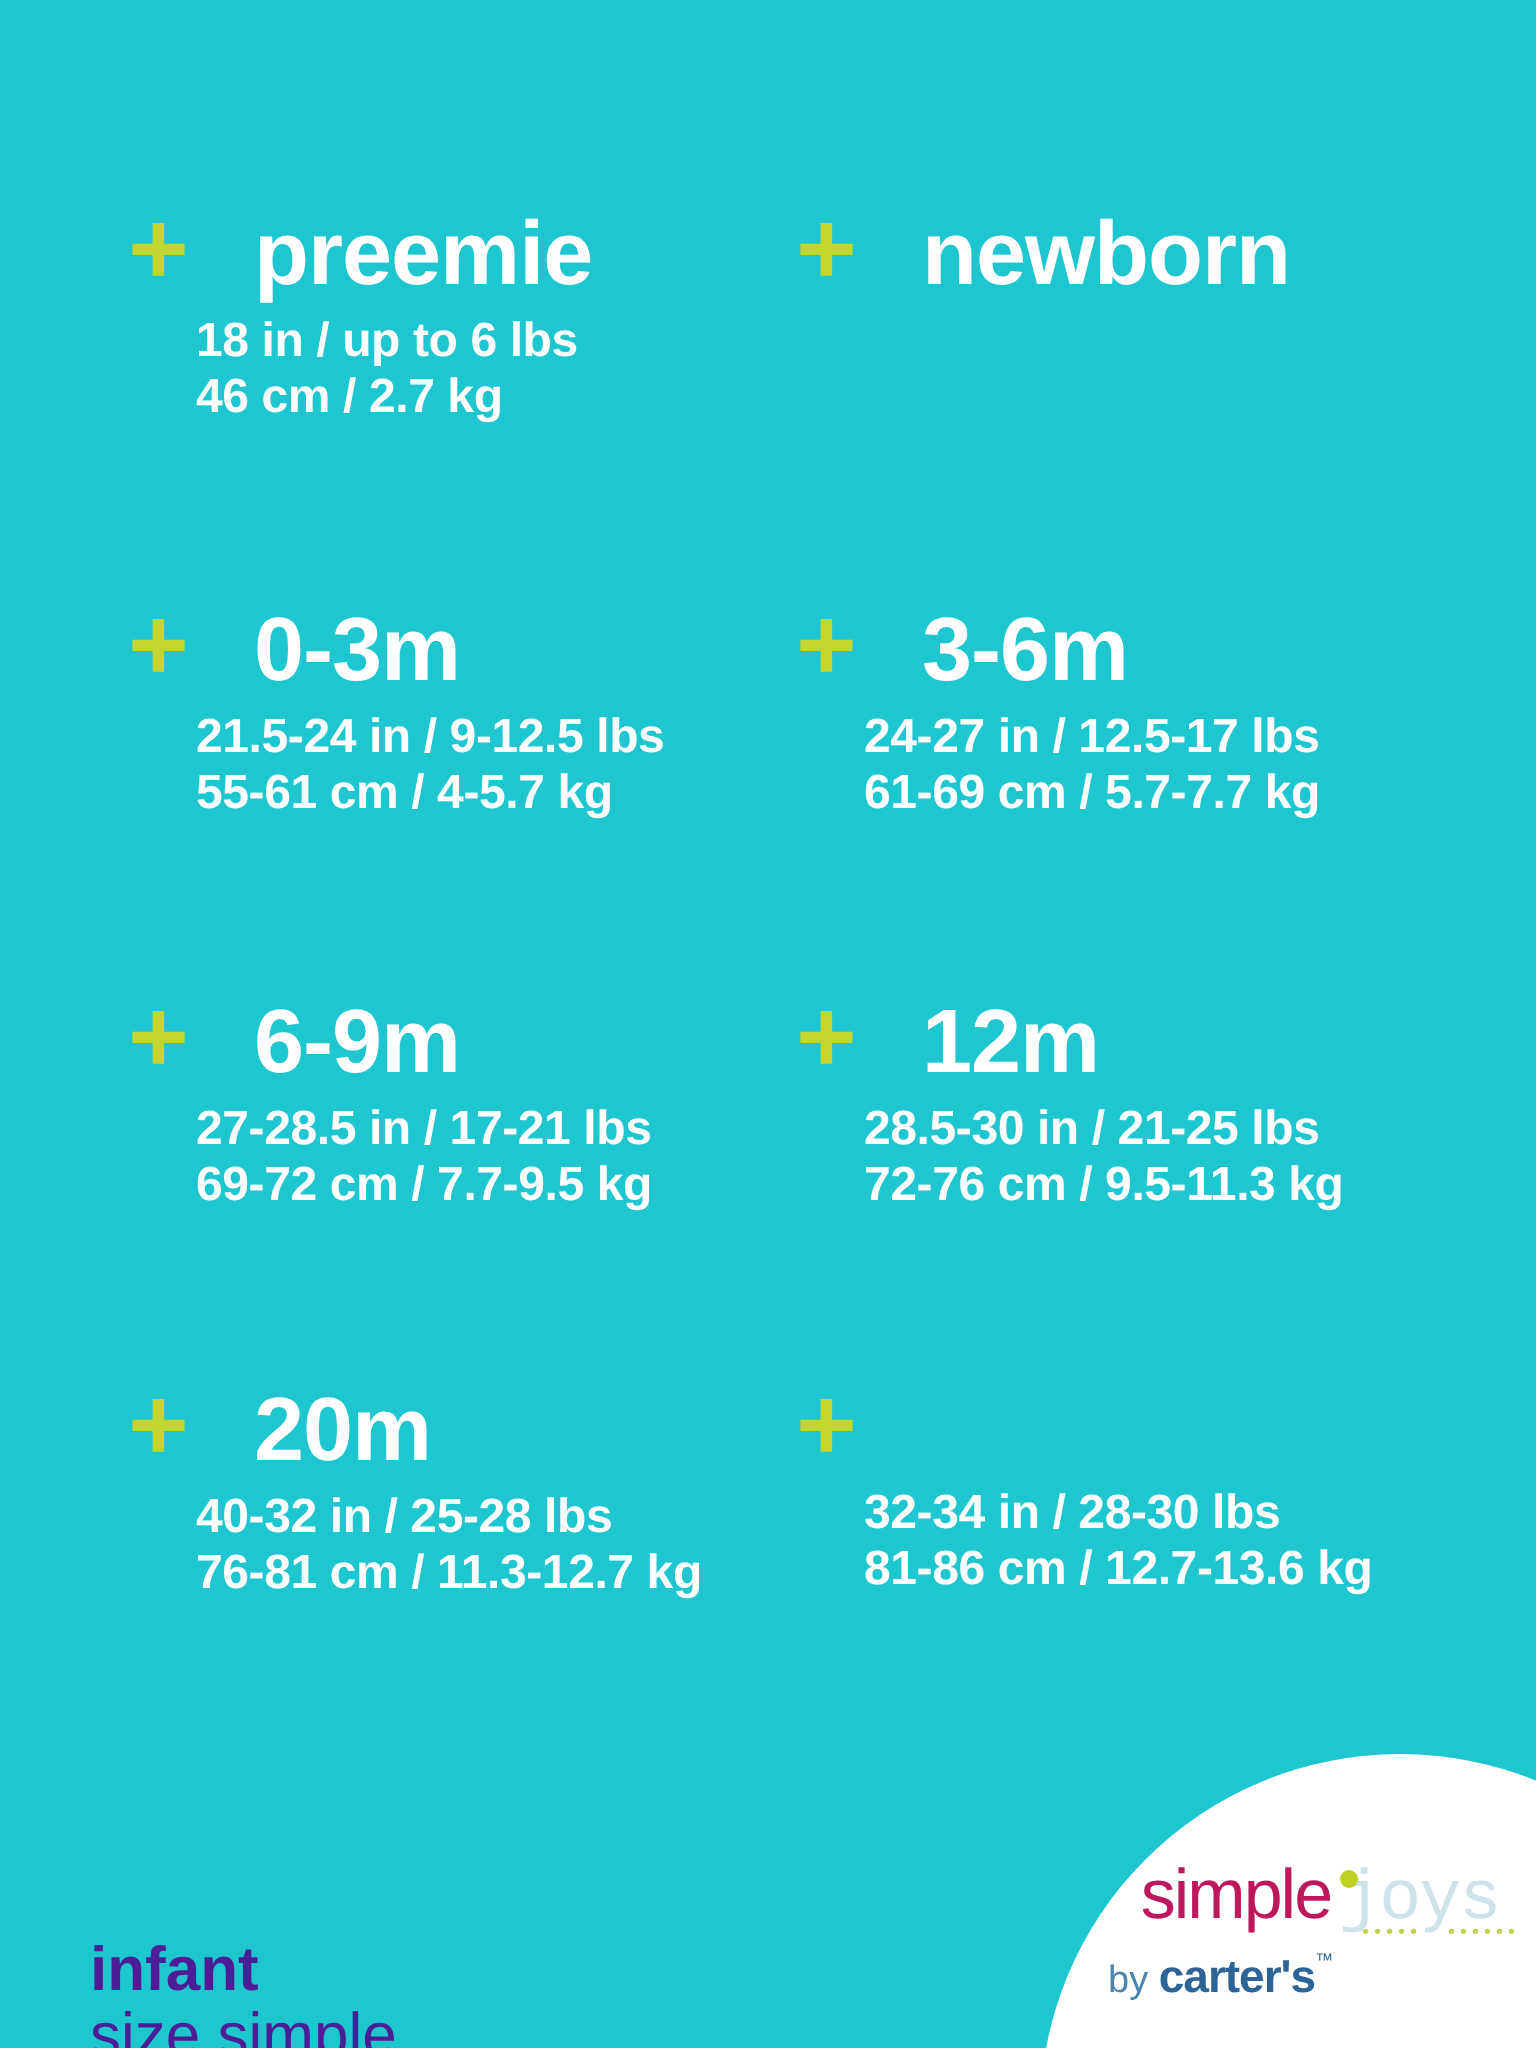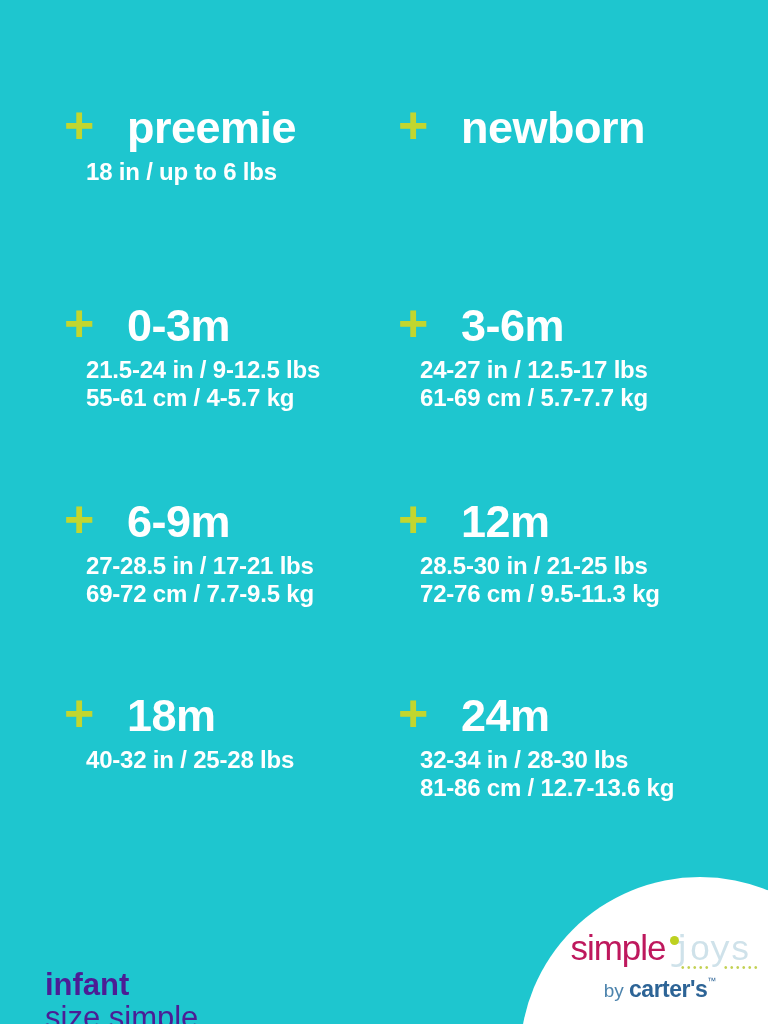--- a/index.html
+++ b/index.html
@@ -11,21 +11,21 @@
   }
 
   
   .size-entry { position:absolute; color:#ffffff; width:340px; }
   .size-title { display:flex; align-items:baseline; line-height:46px; }
   .plus {
     display:inline-block; width:46px; color:#c2d62f;
     font-weight:700; font-size:52px; letter-spacing:0;
   }
   .size-name { font-weight:700; font-size:45px; letter-spacing:-0.5px;margin-left:17px; }
-  .size-body { margin-left:22px; margin-top:7px; }
+  .size-body { margin-left:34px; margin-top:7px; }
   .size-detail { font-weight:700; font-size:24px; line-height:27.5px; letter-spacing:-0.2px; }
 
   .pos-r1c1 { left:64px;  top:102px; }
   .pos-r1c2 { left:398px; top:102px; }
   .pos-r2c1 { left:64px;  top:300px; }
   .pos-r2c2 { left:398px; top:300px; }
   .pos-r3c1 { left:64px;  top:496px; }
   .pos-r3c2 { left:398px; top:496px; }
   .pos-r4c1 { left:64px;  top:690px; }
   .pos-r4c2 { left:398px; top:690px; }
@@ -51,38 +51,39 @@
   .j-dot {
     position:absolute; left:0px; top:4px;
     width:9px; height:9px; border-radius:50%; background:#bdd120;
   }
   .logo-dots {
     display:flex; justify-content:flex-end; gap:13px;
     margin:-7px 6px 0 0;
     color:#c3d153; font-size:10px; letter-spacing:2.5px; line-height:10px;
   }
   .logo-line2 {
-    text-align:center; margin:3px 0 0 0; white-space:nowrap;
+    text-align:left; margin:3px 0 0 0; white-space:nowrap;
   }
   .logo-by { color:#4d84ad; font-weight:400; font-size:19px; }
   .logo-brand { color:#2d6496; font-weight:700; font-size:23px; letter-spacing:-0.5px; }
   .logo-tm { color:#2d6496; font-size:9px; vertical-align:top; }
 </style>
 </head>
 <body>
 
 <div class="canvas">
 
   <div class="size-entry pos-r1c1">
     <div class="size-title">
       <span class="plus">+</span>
       <span class="size-name">preemie</span>
     </div>
     <div class="size-body">
       <div class="size-detail">18 in / up to 6 lbs</div>
+      <div class="size-detail">46 cm / 2.7 kg</div>
     </div>
   </div>
 
   <div class="size-entry pos-r1c2">
     <div class="size-title">
       <span class="plus">+</span>
       <span class="size-name">newborn</span>
     </div>
   </div>
 
@@ -126,31 +127,31 @@
     </div>
     <div class="size-body">
       <div class="size-detail">28.5-30 in / 21-25 lbs</div>
       <div class="size-detail">72-76 cm / 9.5-11.3 kg</div>
     </div>
   </div>
 
   <div class="size-entry pos-r4c1">
     <div class="size-title">
       <span class="plus">+</span>
-      <span class="size-name">18m</span>
+      <span class="size-name">20m</span>
     </div>
     <div class="size-body">
       <div class="size-detail">40-32 in / 25-28 lbs</div>
+      <div class="size-detail">76-81 cm / 11.3-12.7 kg</div>
     </div>
   </div>
 
   <div class="size-entry pos-r4c2">
     <div class="size-title">
       <span class="plus">+</span>
-      <span class="size-name">24m</span>
     </div>
     <div class="size-body">
       <div class="size-detail">32-34 in / 28-30 lbs</div>
       <div class="size-detail">81-86 cm / 12.7-13.6 kg</div>
     </div>
   </div>
 
   <div class="footer">
     <div class="footer-title">infant</div>
     <div class="footer-subtitle">size simple</div>

